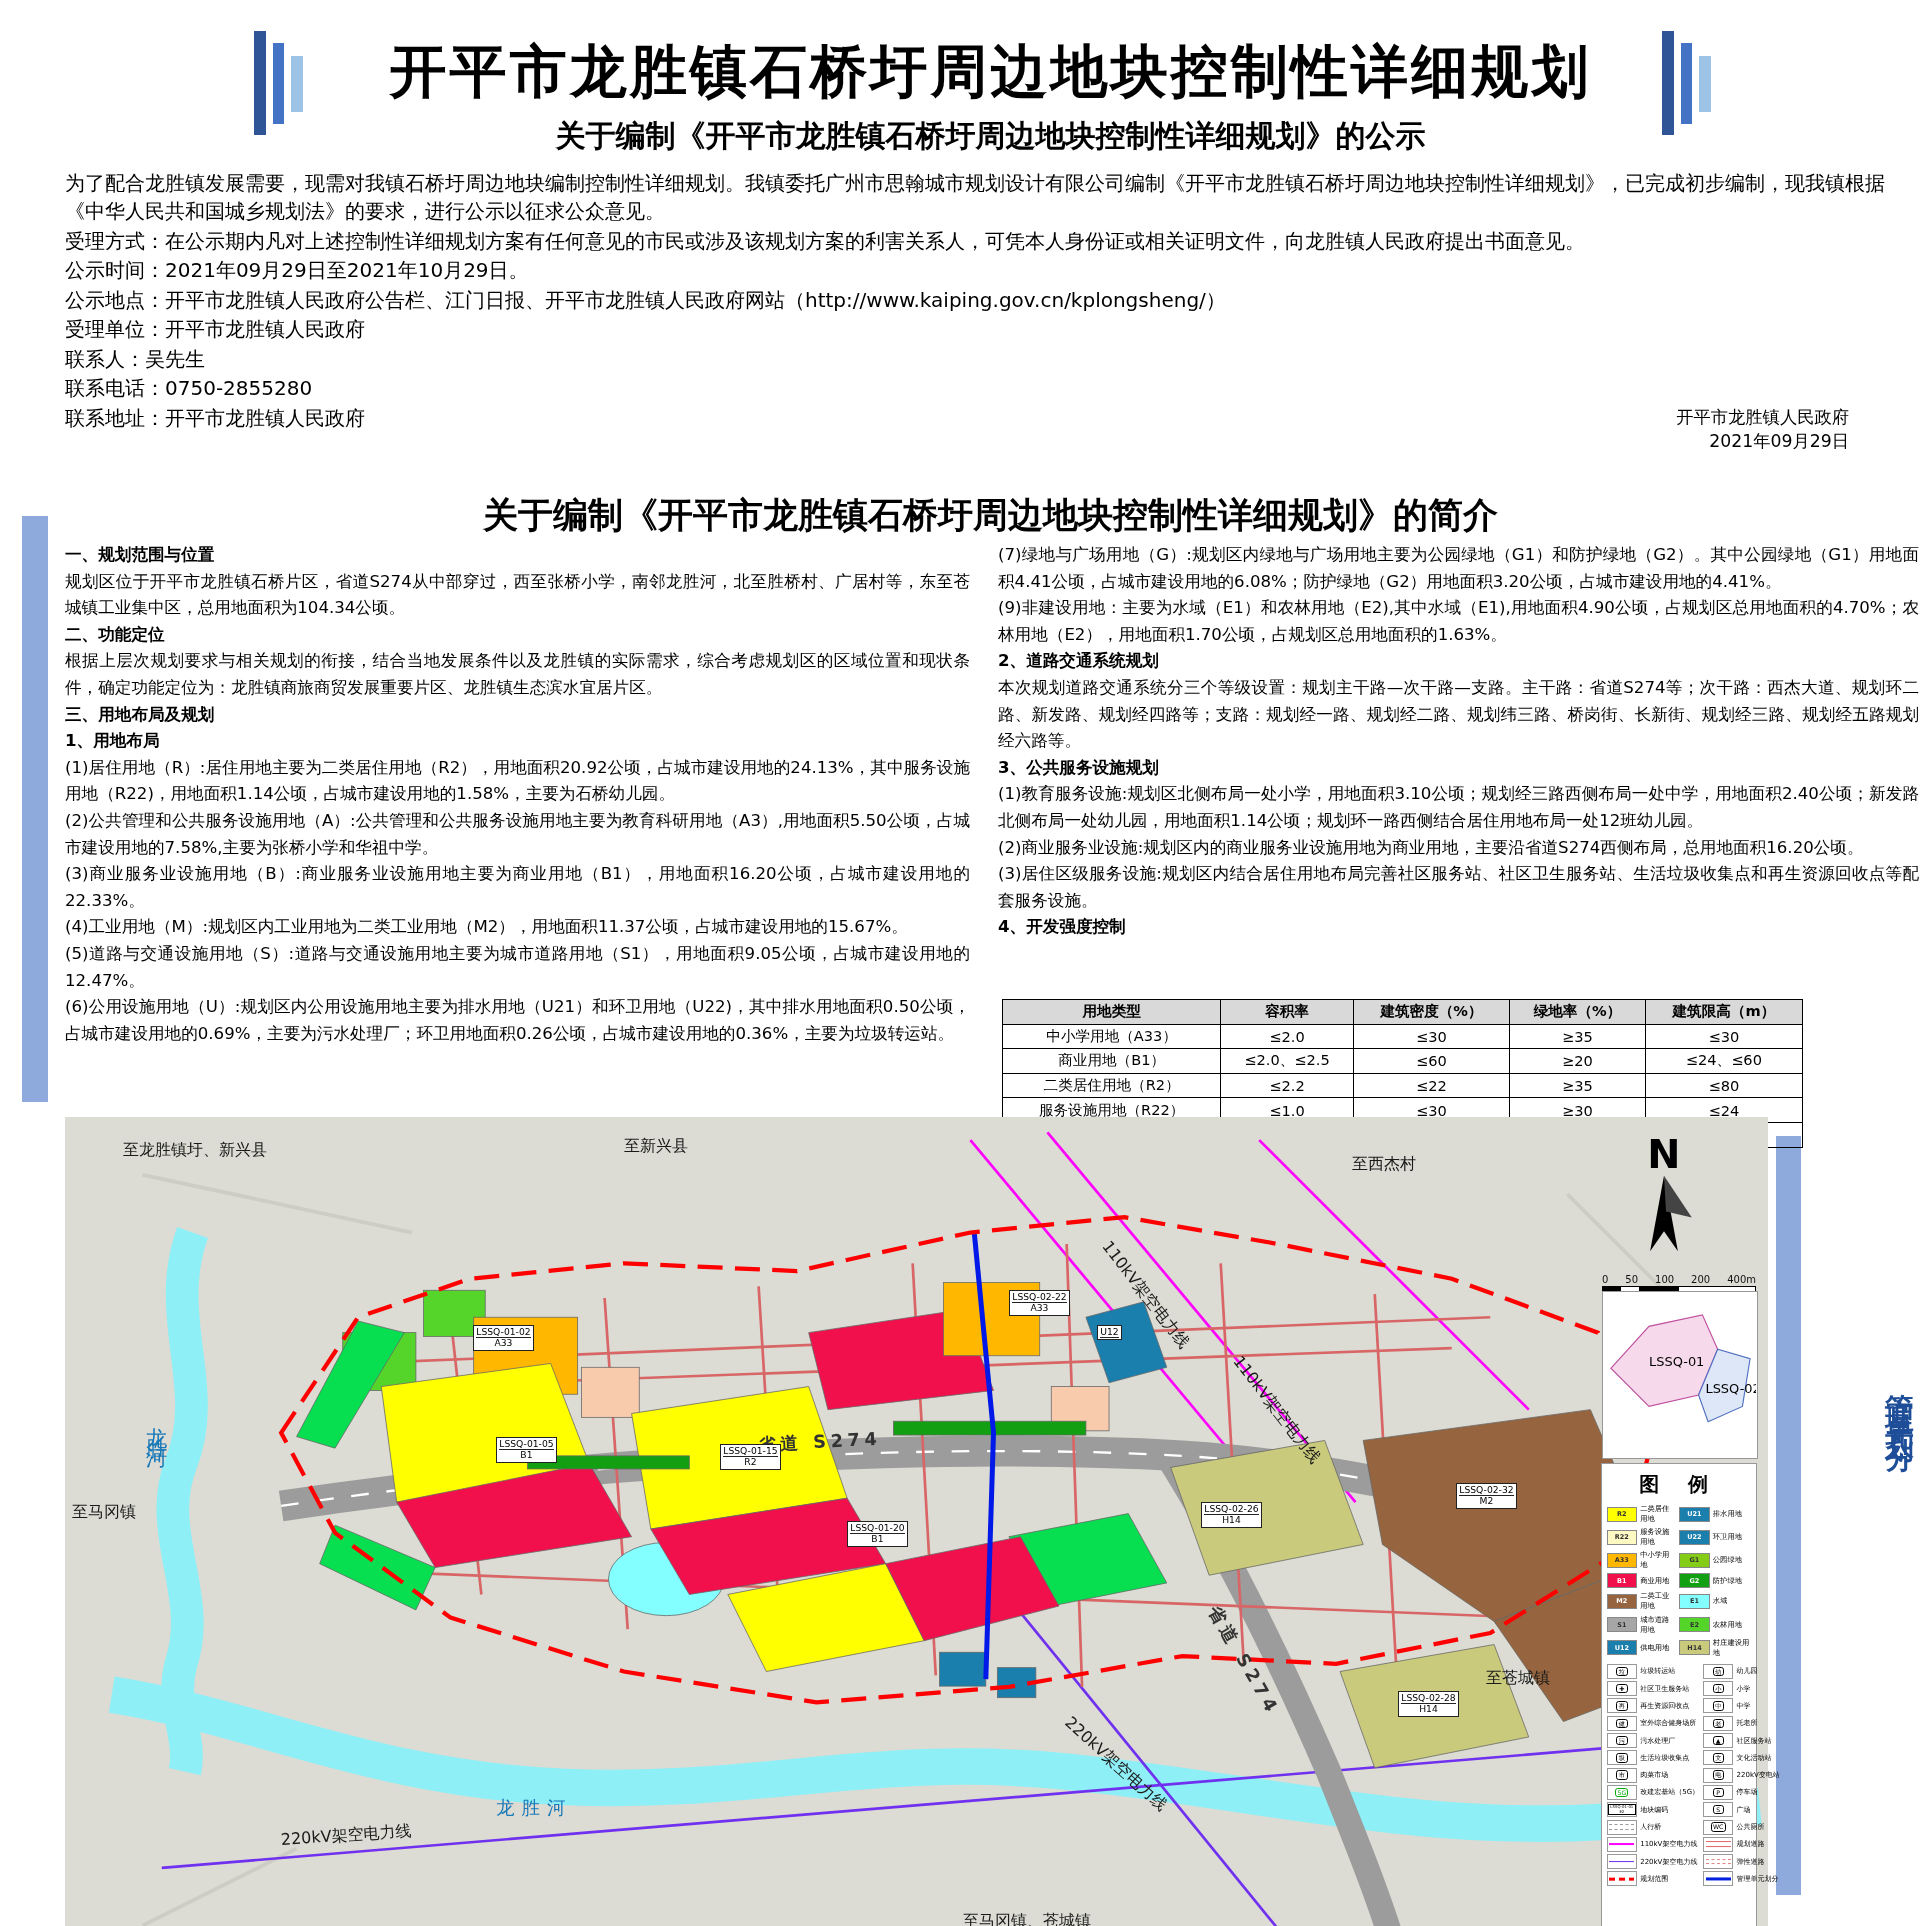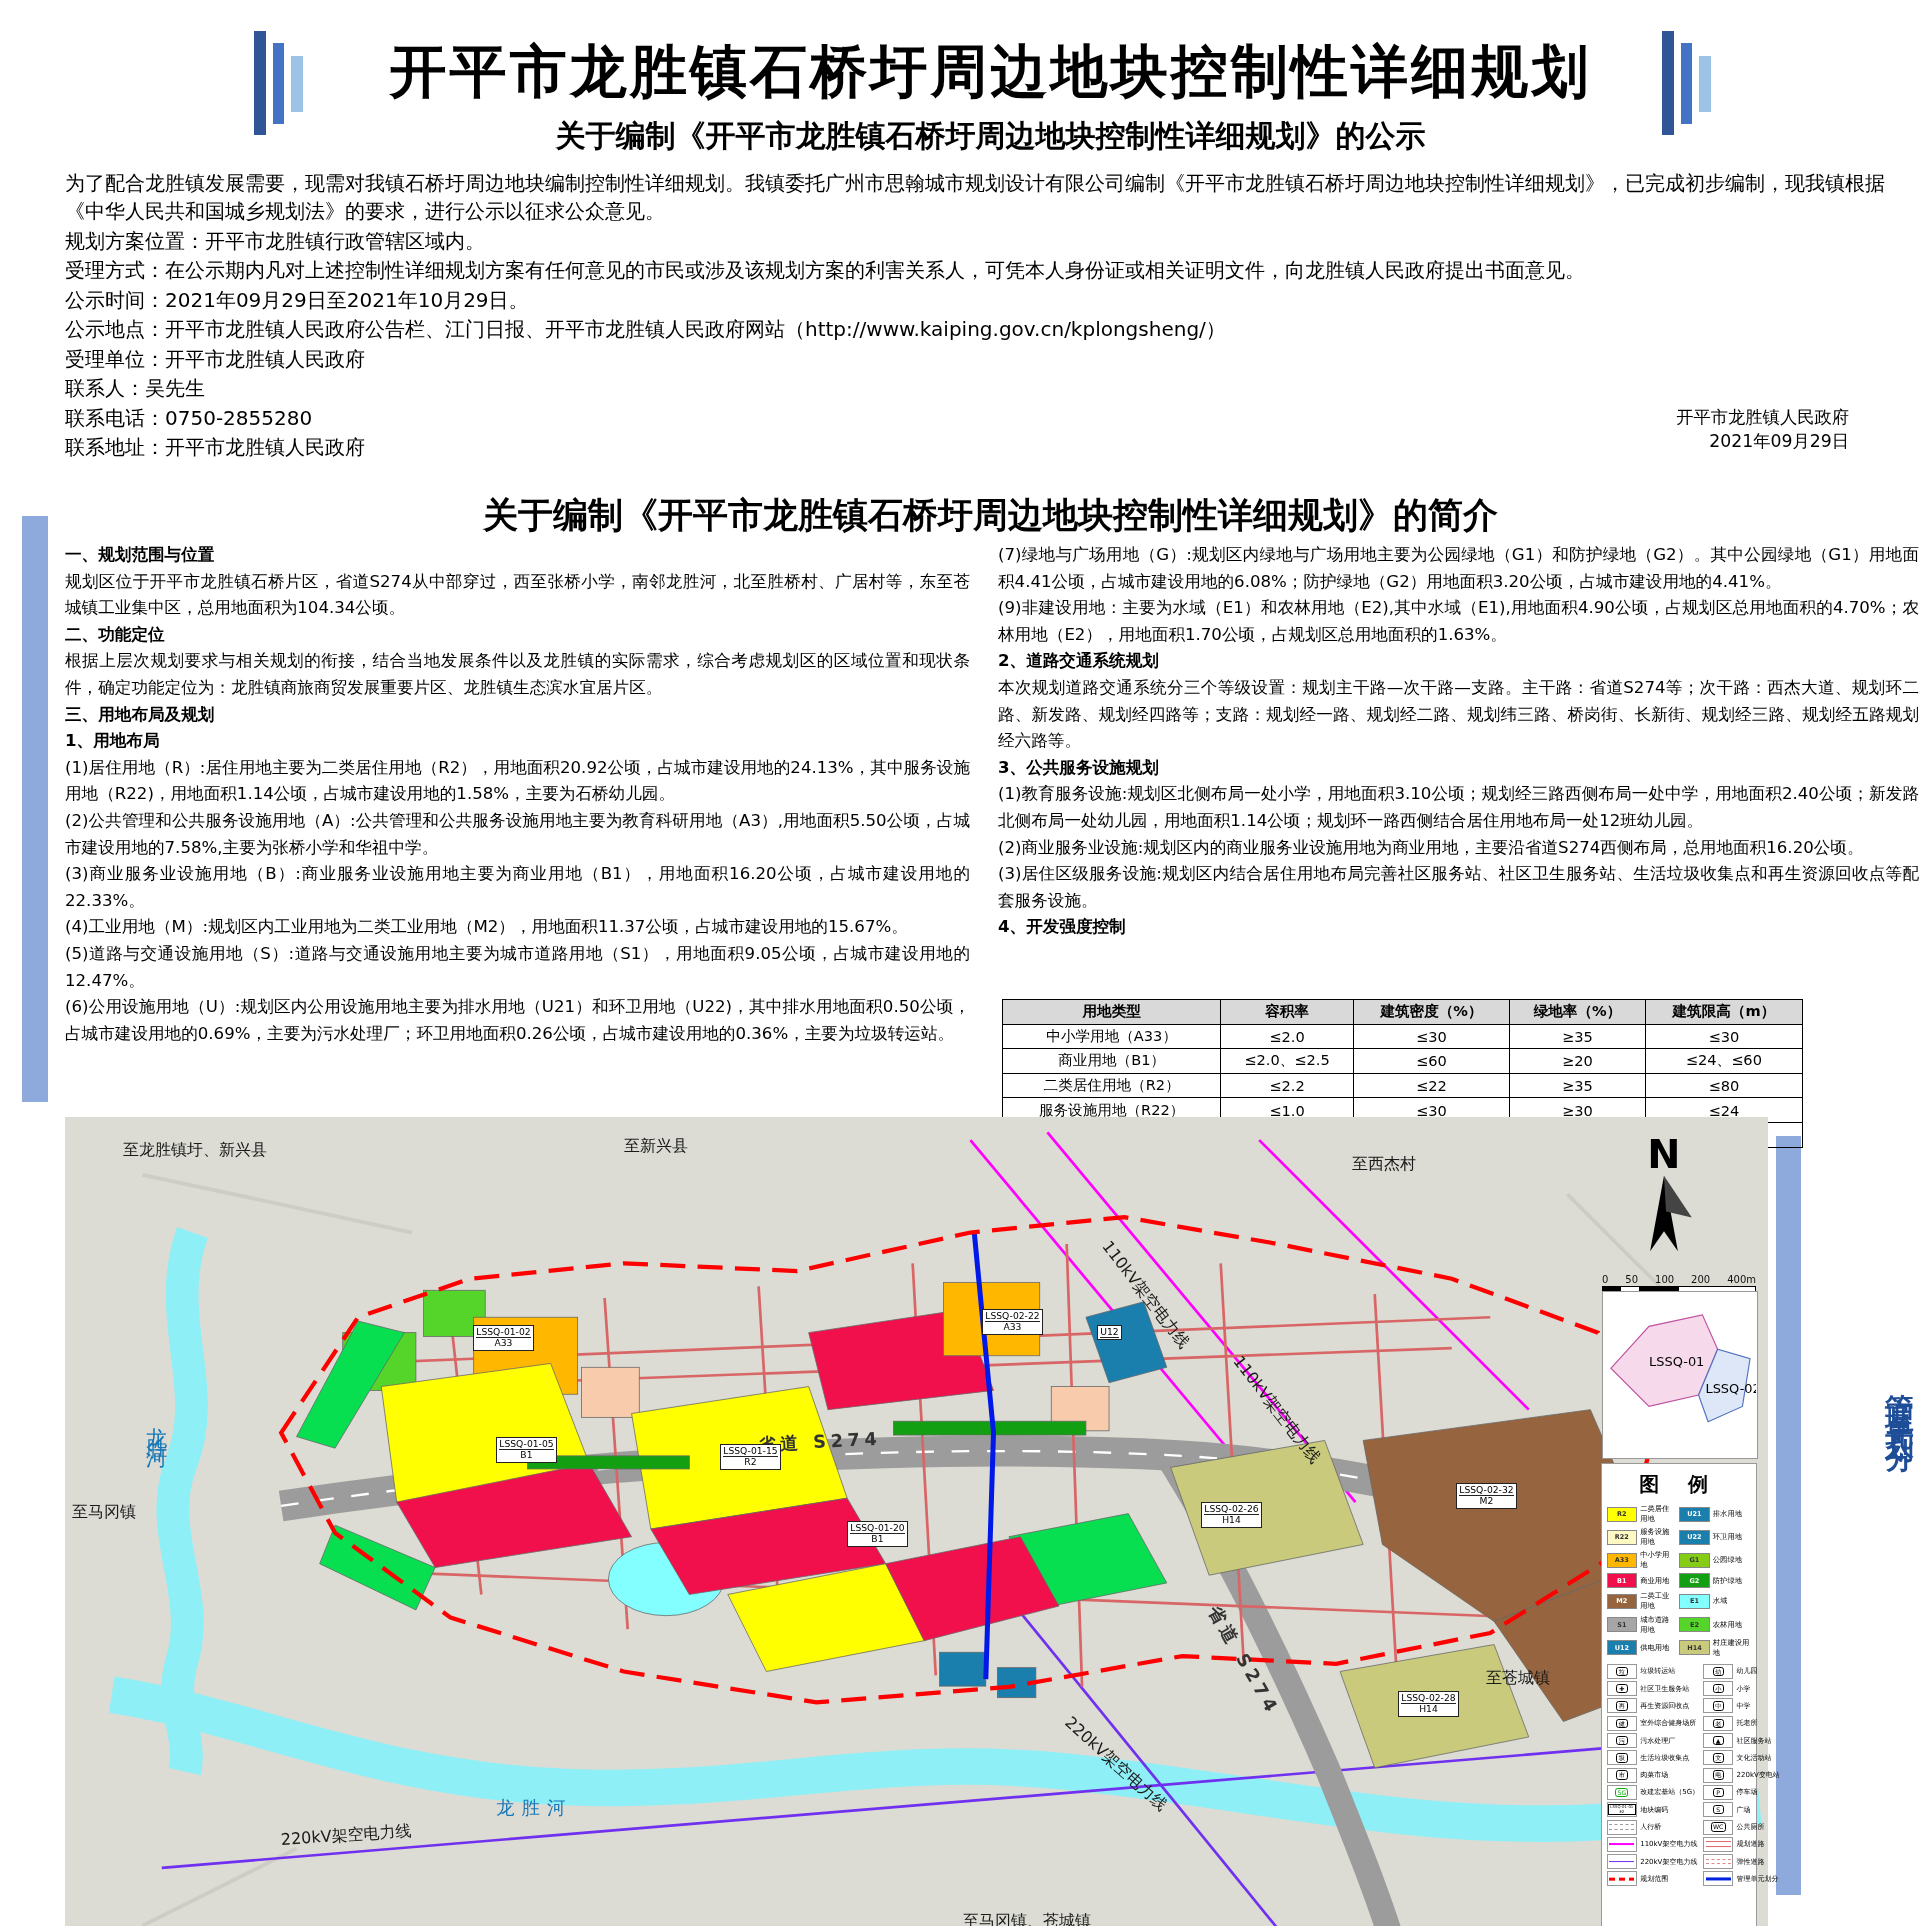--- a/index.html
+++ b/index.html
@@ -107,21 +107,20 @@
     </div>
   <div class="band lft"></div>
   <div class="band rgt"></div>
 
   <div class="page-title">开平市龙胜镇石桥圩周边地块控制性详细规划</div>
   <div class="page-subtitle">关于编制《开平市龙胜镇石桥圩周边地块控制性详细规划》的公示</div>
 
   <div class="notice">
 
   <p class="row-even">为了配合龙胜镇发展需要，现需对我镇石桥圩周边地块编制控制性详细规划。我镇委托广州市思翰城市规划设计有限公司编制《开平市龙胜镇石桥圩周边地块控制性详细规划》，已完成初步编制，现我镇根据《中华人民共和国城乡规划法》的要求，进行公示以征求公众意见。</p>
-      <p class="row-odd">规划方案位置：开平市龙胜镇行政管辖区域内。</p>
       <p class="row-even">受理方式：在公示期内凡对上述控制性详细规划方案有任何意见的市民或涉及该规划方案的利害关系人，可凭本人身份证或相关证明文件，向龙胜镇人民政府提出书面意见。</p>
       <p class="row-odd">公示时间：2021年09月29日至2021年10月29日。</p>
       <p class="row-even">公示地点：开平市龙胜镇人民政府公告栏、江门日报、开平市龙胜镇人民政府网站（http://www.kaiping.gov.cn/kplongsheng/）</p>
       <p class="row-odd">受理单位：开平市龙胜镇人民政府</p>
       <p class="row-even">联系人：吴先生</p>
       <p class="row-odd">联系电话：0750-2855280</p>
       <p class="row-even">联系地址：开平市龙胜镇人民政府</p>
     </div>
   <div class="signature">
     <div>开平市龙胜镇人民政府</div>
@@ -306,21 +305,21 @@
       </div>
         <div class="code-box row-even" style="position: absolute; left: 655px; top: 327px;">
         <span>LSSQ-01-15</span><span class="sub">R2</span>
       </div>
         <div class="code-box row-odd" style="position: absolute; left: 782px; top: 404px;">
         <span>LSSQ-01-20</span><span class="sub">B1</span>
       </div>
         <div class="code-box row-even" style="position: absolute; left: 1032px; top: 208px;">
         <span>U12</span><span class="sub"></span>
       </div>
-        <div class="code-box row-odd" style="position: absolute; left: 917px; top: 173px; margin-top: 19px;">
+        <div class="code-box row-odd" style="position: absolute; left: 944px; top: 173px;">
         <span>LSSQ-02-22</span><span class="sub">A33</span>
       </div>
         <div class="code-box row-even" style="position: absolute; left: 1136px; top: 385px;">
         <span>LSSQ-02-26</span><span class="sub">H14</span>
       </div>
         <div class="code-box row-odd" style="position: absolute; left: 1391px; top: 366px;">
         <span>LSSQ-02-32</span><span class="sub">M2</span>
       </div>
         <div class="code-box row-even" style="position: absolute; left: 1333px; top: 574px;">
         <span>LSSQ-02-28</span><span class="sub">H14</span>

